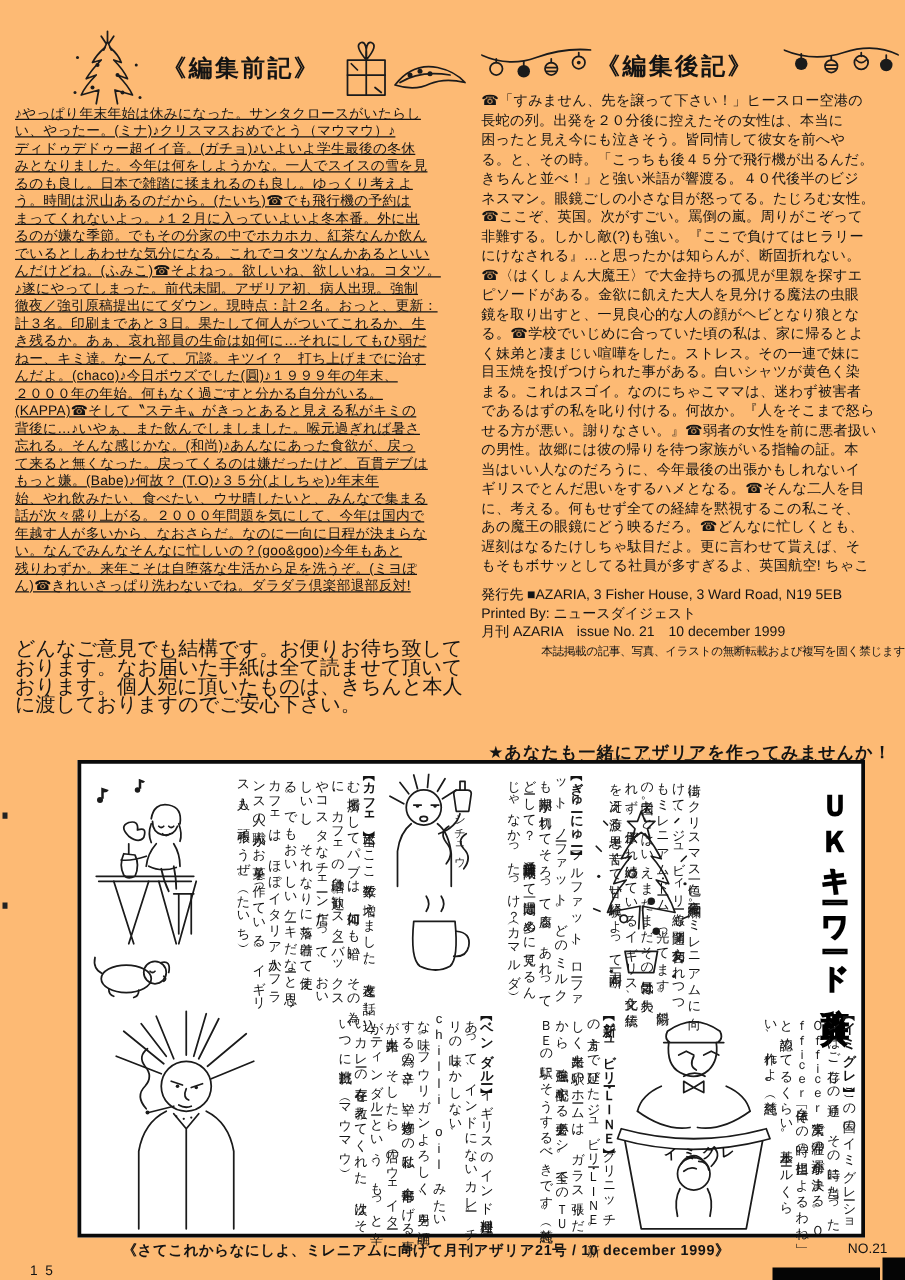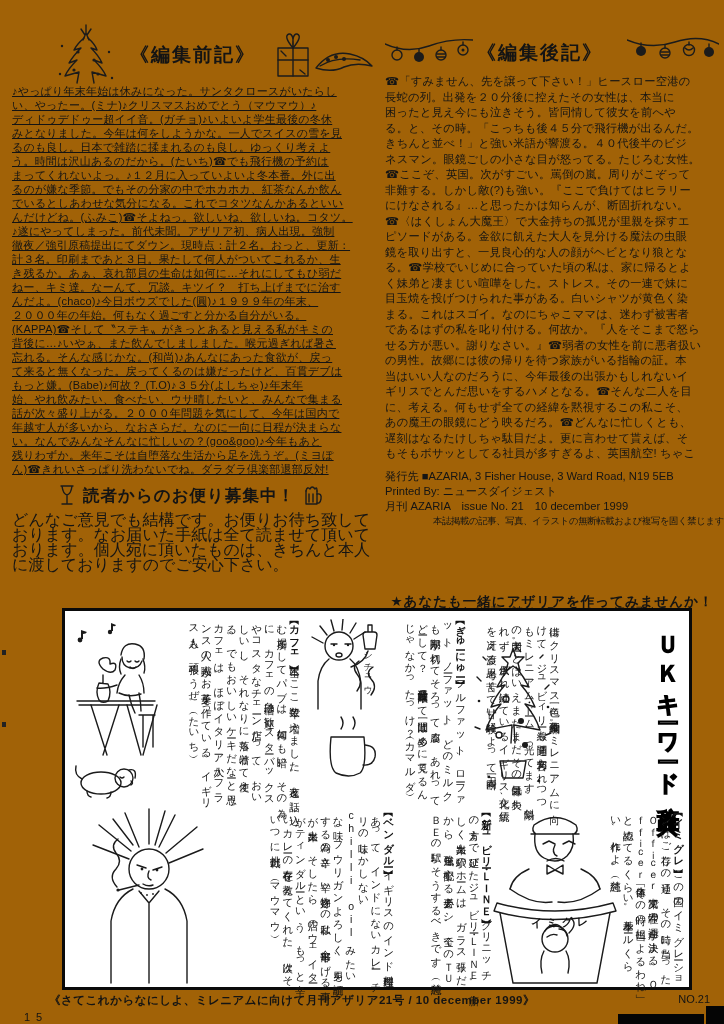--- a/index.html
+++ b/index.html
@@ -1,18 +1,18 @@
 <!DOCTYPE html>
 <html><head>
 <meta charset="utf-8">
 <style>
   * { margin:0; padding:0; box-sizing:border-box; }
   html,body { background:#e8e8e8; }
   body { font-family:"Liberation Sans","DejaVu Sans",sans-serif; color:#141414; }
-  .page { position:relative; width:724px; height:1024px; margin:0 auto; background:#a16207; overflow:hidden; }
+  .page { position:relative; width:724px; height:1024px; margin:0 auto; background:#fdba74; overflow:hidden; }
 
   
   .col-left  { position:absolute; left:12px;  top:24px; width:358px; }
   .col-right { position:absolute; left:385px; top:28px; width:334px; }
 
   .title-row { position:relative; height:60px; }
   .ed-title { position:absolute; font-size:19px; font-weight:bold; letter-spacing:2px; white-space:nowrap; }
   .col-left  .ed-title { left:118px; top:18px; }
   .col-right .ed-title { left:92px;  top:12px; }
 
@@ -39,21 +39,21 @@
               -webkit-text-stroke:1.3px #000; }
   .vlabel { position:absolute; writing-mode:vertical-rl; text-orientation:upright; font-size:9px; letter-spacing:1px; color:#222; }
   .counter-label { position:absolute; font-size:11px; font-weight:bold; letter-spacing:4px; color:#111; transform:rotate(-2deg); }
 
   svg { position:absolute; stroke:#1b1b1b; fill:none; stroke-width:1.4; stroke-linecap:round; stroke-linejoin:round; }
   svg .fill { fill:#1b1b1b; stroke:none; }
 
   
   .footer { position:absolute; top:993px; left:0; width:724px; font-size:12px; }
   .pageno { position:absolute; left:24px; letter-spacing:6px; font-size:11px;margin-top:18px; }
-  .foot-center { position:absolute; left:0; width:584px; text-align:center; font-weight:bold; font-size:11.5px; letter-spacing:0.5px; }
+  .foot-center { position:absolute; left:0; width:584px; text-align:right; font-weight:bold; font-size:11.5px; letter-spacing:0.5px; }
   .foot-right { position:absolute; right:14px; font-size:11px; }
   .scan-bar  { position:absolute; left:618px; top:1014px; width:86px; height:10px; background:#050505; }
   .scan-corner { position:absolute; left:706px; top:1006px; width:18px; height:18px; background:#050505; }
   .edge-dot { position:absolute; width:4px; height:5px; background:#222; }
 </style>
 </head>
 <body>
 
 <div class="page">
 
@@ -106,32 +106,20 @@
 忘れる。そんな感じかな。(和尚)♪あんなにあった食欲が、戻っ
 て来ると無くなった。戻ってくるのは嫌だったけど、百貫デブは
 もっと嫌。(Babe)♪何故？ (T.O)♪３５分(よしちゃ)♪年末年
 始、やれ飲みたい、食べたい、ウサ晴したいと、みんなで集まる
 話が次々盛り上がる。２０００年問題を気にして、今年は国内で
 年越す人が多いから、なおさらだ。なのに一向に日程が決まらな
 い。なんでみんなそんなに忙しいの？(goo&amp;goo)♪今年もあと
 残りわずか。来年こそは自堕落な生活から足を洗うぞ。(ミヨぽ
 ん)☎きれいさっぱり洗わないでね。ダラダラ倶楽部退部反対!</div>
 
-    <div class="mail-head">
-      <svg style="position:static;" width="16" height="23" viewBox="0 0 16 23">
-        <path d="M2 2 h12 M3 2 q1 8 5 9 q4 -1 5 -9 M8 11 v8 M3 20 h10"></path>
-      </svg>
-      <span>読者からのお便り募集中！</span>
-      <svg style="position:static;" width="20" height="23" viewBox="0 0 20 23">
-        <path d="M3 7 v13 h11 v-13"></path>
-        <path d="M3 7 q1 -5 4 -2 q2 -4 5 0 q2 -3 2 2"></path>
-        <path d="M14 10 q5 -1 4 5 q-1 5 -4 4"></path>
-        <path d="M6 10 v8 M10 10 v8"></path>
-      </svg>
-    </div>
     <div class="mail-body">どんなご意見でも結構です。お便りお待ち致しております。なお届いた手紙は全て読ませて頂いております。個人宛に頂いたものは、きちんと本人に渡しておりますのでご安心下さい。</div>
   </div>
 
   <div class="col-right">
     <div class="title-row" style="height:44px;">
       <svg style="left:0;top:6px;" width="88" height="34" viewBox="0 0 88 34">
         <path d="M0 10 Q 22 20 44 12 T 88 6"></path>
         <path d="M12 13 v3 M34 15 v3 M56 13 v3 M78 8 v3"></path>
         <circle cx="12" cy="21" r="5"></circle>
           <circle class="fill" cx="34" cy="23" r="5"></circle>

